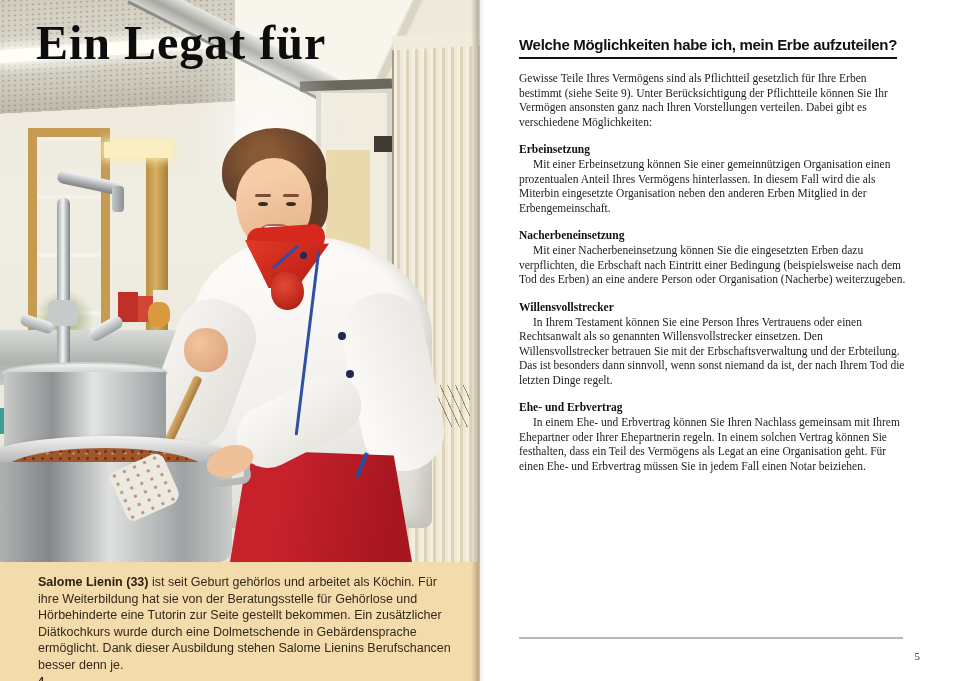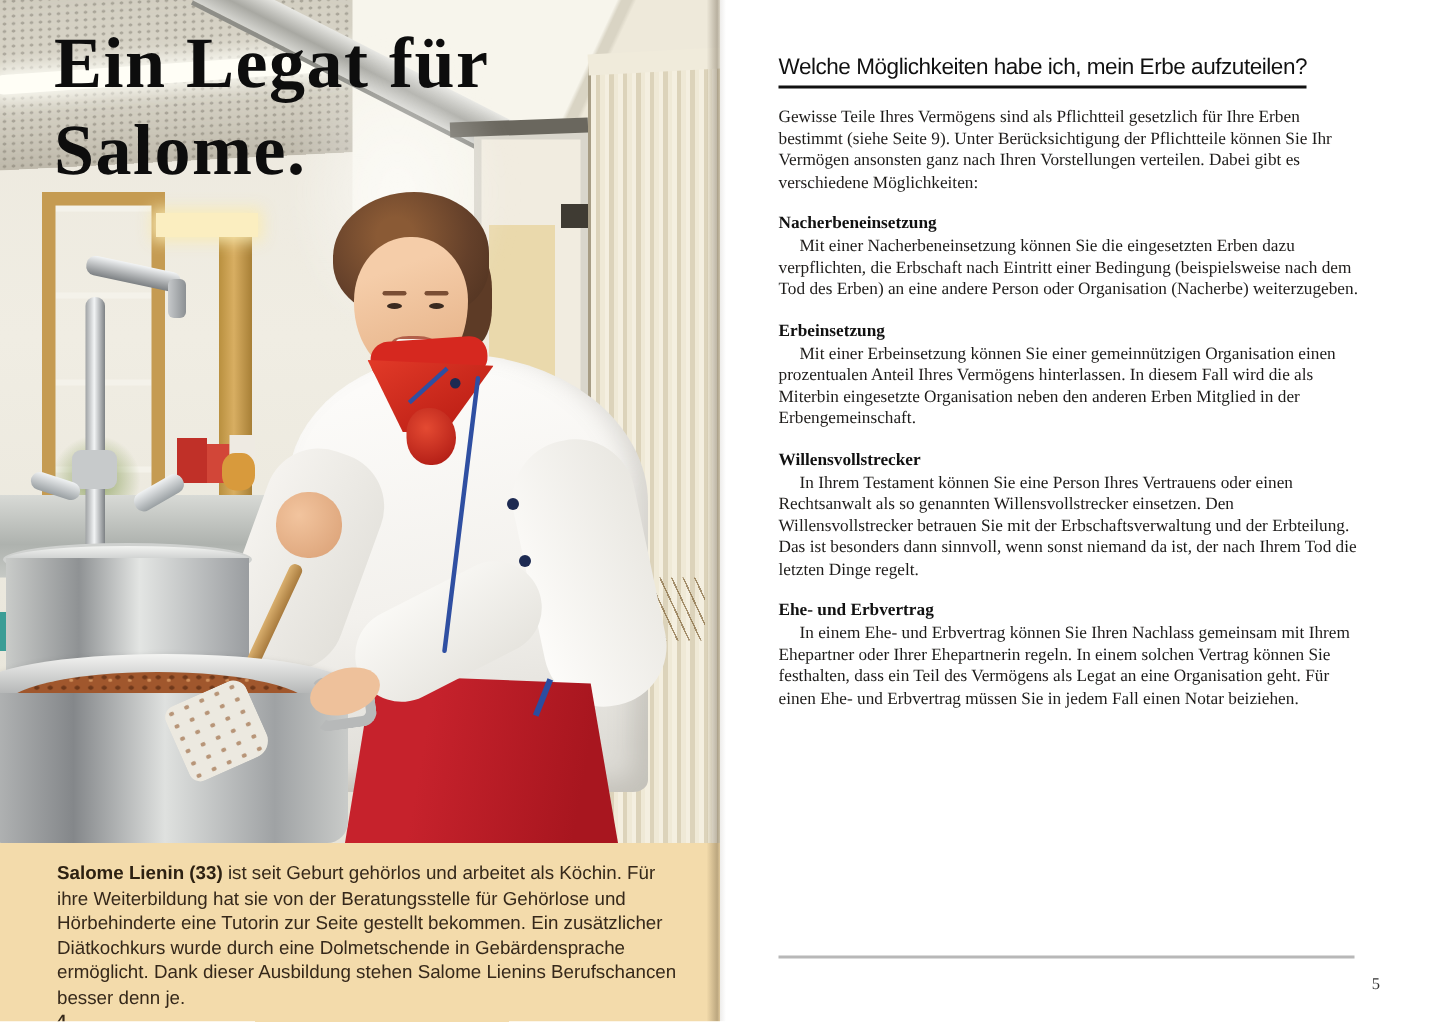--- a/index.html
+++ b/index.html
@@ -147,21 +147,21 @@
       font-size:11px; font-weight:bold; color:#35281a; }
 
   
   .gutter { position:absolute; left:471px; top:0; width:13px; height:681px; z-index:40; pointer-events:none;
       background:linear-gradient(to right, rgba(60,45,25,0) 0%, rgba(60,45,25,.30) 55%, rgba(60,45,25,.08) 72%, rgba(255,255,255,0) 100%); }
 
   
   .right-page { position:absolute; left:480px; top:0; width:480px; height:681px; background:#fff; color:#1e1c1a; }
   .rp-inner { position:absolute; left:39px; top:0; width:410px; }
   .rp-title { display:inline-block; margin-top:36px; font-family:"Liberation Sans", sans-serif;
-      font-weight:normal; font-size:15px; letter-spacing:-0.3px; color:#111;
+      font-weight:bold; font-size:15px; letter-spacing:-0.3px; color:#111;
       border-bottom:2px solid #111; padding-bottom:4px; white-space:nowrap; }
   .rp-intro { margin-top:12px; width:388px; font-size:11.5px; line-height:14.5px; }
   .rp-section { margin-top:13px; width:388px; }
   .rp-section h3 { font-size:11.5px; line-height:15px; font-weight:bold; color:#111; }
   .rp-section p { font-size:11.5px; line-height:14.5px; text-indent:14px; }
   .rp-rule { position:absolute; left:39px; top:637px; width:384px; height:2px; background:#b8b8b8; }
   .page-num-right { position:absolute; right:40px; bottom:19px; font-family:"Liberation Serif", serif;
       font-size:11px; color:#333; }
 </style>
 </head>
@@ -232,45 +232,45 @@
       <div class="ph-pot-back-rim"></div>
       <div class="ph-pot-back"></div>
       <div class="ph-spatula-handle"></div>
       <div class="ph-pot-front-rim"></div>
       <div class="ph-sauce"></div>
       <div class="ph-pot-front-body"></div>
       <div class="ph-pot-handle"></div>
       <div class="ph-hand"></div>
       <div class="ph-spatula-head"></div>
 
-      <h1 class="headline"><span>Ein Legat für</span><br><span>Salome.</span></h1>
+      <h1 class="headline"><span>Ein Legat für</span><br></h1>
     </div>
 
     <div class="caption-band">
       <p class="caption-text"><strong>Salome Lienin (33)</strong><span> ist seit Geburt gehörlos und arbeitet als Köchin. Für ihre Weiterbildung hat sie von der Beratungsstelle für Gehörlose und Hörbehinderte eine Tutorin zur Seite gestellt bekommen. Ein zusätzlicher Diätkochkurs wurde durch eine Dolmetschende in Gebärdensprache ermöglicht. Dank dieser Ausbildung stehen Salome Lienins Berufschancen besser denn je.</span></p>
       <div class="page-num-left">4</div>
     </div>
   </section>
 
   <div class="gutter"></div>
 
   <section class="right-page">
     <div class="rp-inner">
       <h2 class="rp-title">Welche Möglichkeiten habe ich, mein Erbe aufzuteilen?</h2>
       <p class="rp-intro">Gewisse Teile Ihres Vermögens sind als Pflichtteil gesetzlich für Ihre Erben bestimmt (siehe Seite 9). Unter Berücksichtigung der Pflichtteile können Sie Ihr Vermögen ansonsten ganz nach Ihren Vorstellungen verteilen. Dabei gibt es verschiedene Möglichkeiten:</p>
 
 
       <section class="rp-section">
+        <h3>Erbeinsetzung</h3>
+        <p>Mit einer Erbeinsetzung können Sie einer gemeinnützigen Organisation einen prozentualen Anteil Ihres Vermögens hinterlassen. In diesem Fall wird die als Miterbin eingesetzte Organisation neben den anderen Erben Mitglied in der Erbengemeinschaft.</p>
+      </section>
+
+      <section class="rp-section">
         <h3>Nacherbeneinsetzung</h3>
         <p>Mit einer Nacherbeneinsetzung können Sie die eingesetzten Erben dazu verpflichten, die Erbschaft nach Eintritt einer Bedingung (beispielsweise nach dem Tod des Erben) an eine andere Person oder Organisation (Nacherbe) weiterzugeben.</p>
-      </section>
-
-      <section class="rp-section">
-        <h3>Erbeinsetzung</h3>
-        <p>Mit einer Erbeinsetzung können Sie einer gemeinnützigen Organisation einen prozentualen Anteil Ihres Vermögens hinterlassen. In diesem Fall wird die als Miterbin eingesetzte Organisation neben den anderen Erben Mitglied in der Erbengemeinschaft.</p>
       </section>
 
       <section class="rp-section">
         <h3>Willensvollstrecker</h3>
         <p>In Ihrem Testament können Sie eine Person Ihres Vertrauens oder einen Rechtsanwalt als so genannten Willensvollstrecker einsetzen. Den Willensvollstrecker betrauen Sie mit der Erbschaftsverwaltung und der Erbteilung. Das ist besonders dann sinnvoll, wenn sonst niemand da ist, der nach Ihrem Tod die letzten Dinge regelt.</p>
       </section>
 
       <section class="rp-section">
         <h3>Ehe- und Erbvertrag</h3>
         <p>In einem Ehe- und Erbvertrag können Sie Ihren Nachlass gemeinsam mit Ihrem Ehepartner oder Ihrer Ehepartnerin regeln. In einem solchen Vertrag können Sie festhalten, dass ein Teil des Vermögens als Legat an eine Organisation geht. Für einen Ehe- und Erbvertrag müssen Sie in jedem Fall einen Notar beiziehen.</p>

